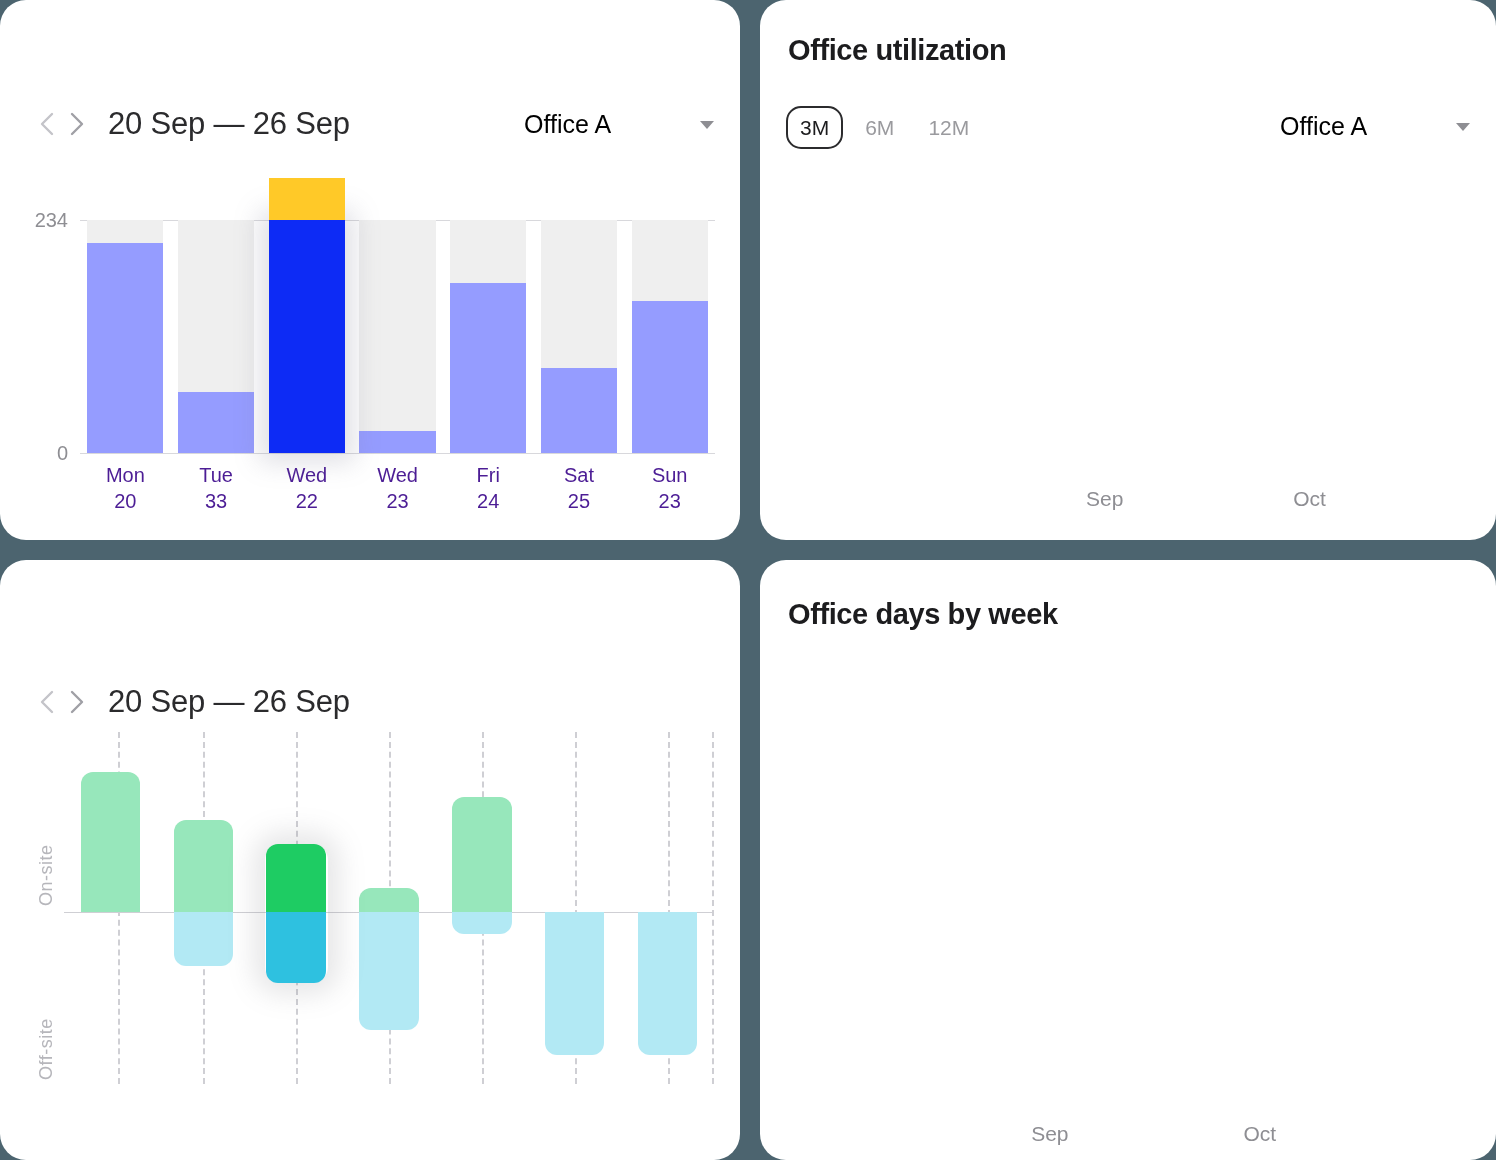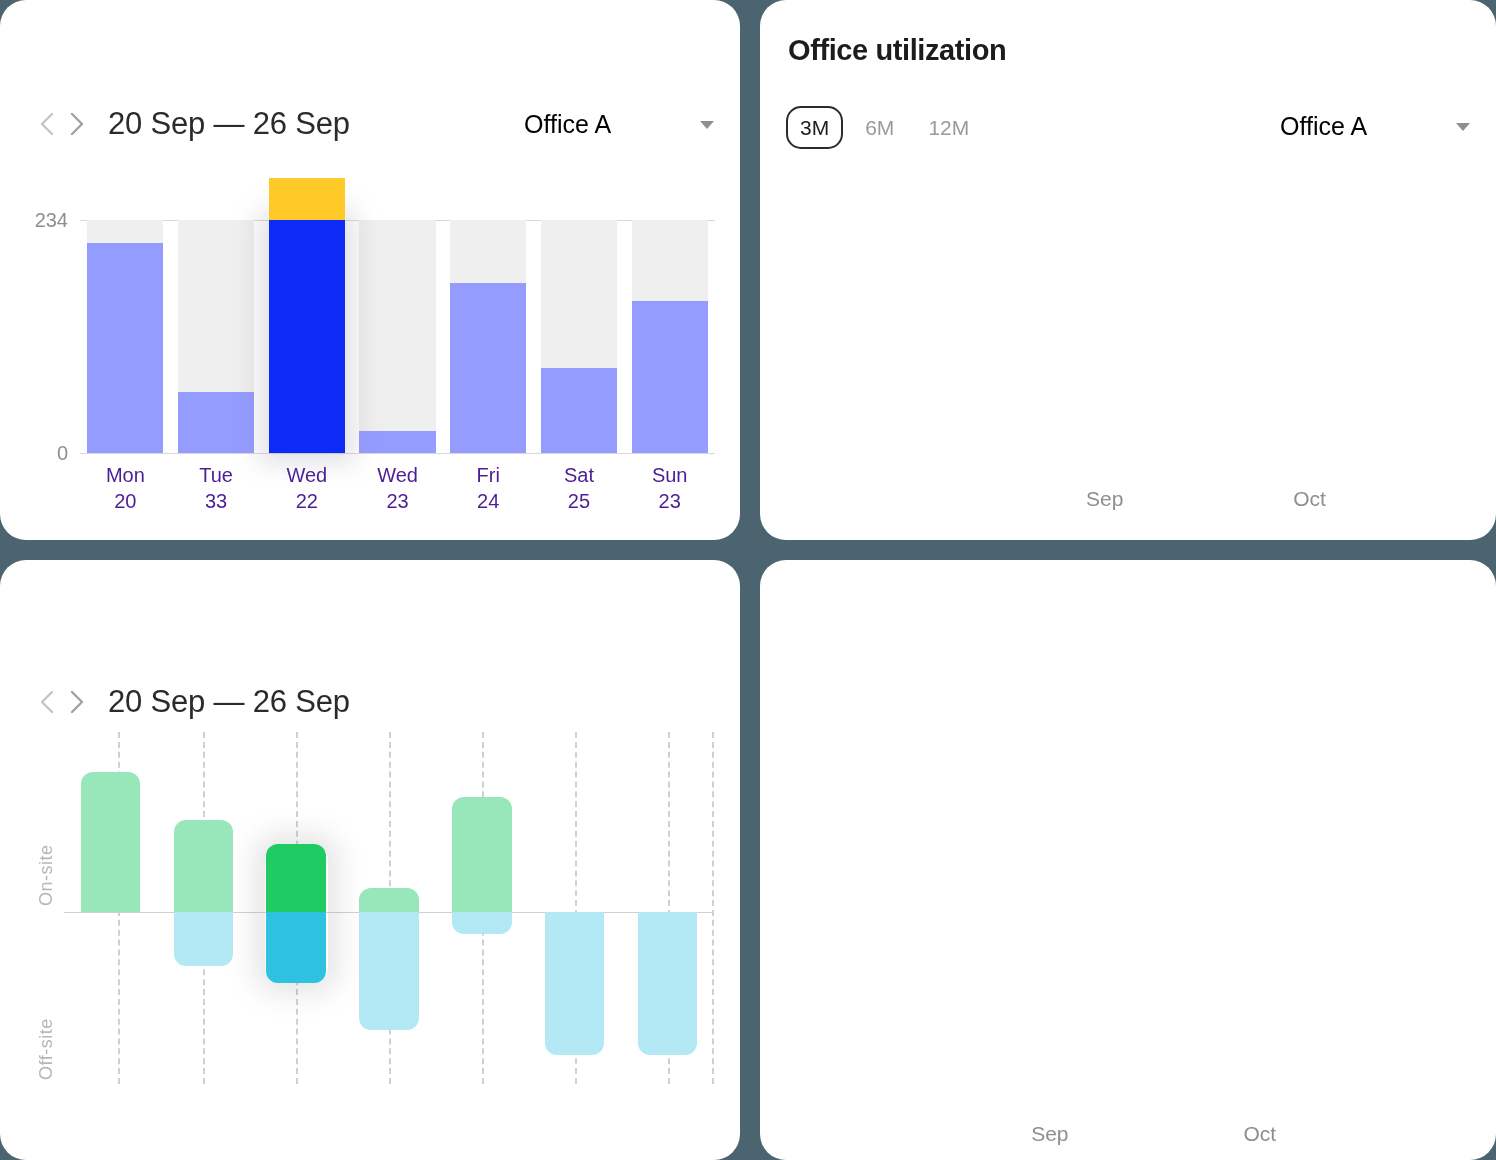--- a/index.html
+++ b/index.html
@@ -286,20 +286,21 @@
           </div>
           <div class="att-slot">
             <div class="att-dn" style="top: 180px; height: 143px; border-radius: 0px 0px 12px 12px;"></div>
           </div>
         </div>
     </div>
 
   </div>
 
   <div class="card" id="card-days">
+    <div class="card-title">Office days by week</div>
 
     <div id="days-plot">
         <svg width="1496" height="1160" style="position:absolute;left:0;top:0;pointer-events:none">
           <defs>
             <linearGradient id="dg0" x1="0" y1="0" x2="0" y2="1">
               <stop offset="0%" stop-color="#6fd2ea"></stop>
               <stop offset="100%" stop-color="#bfe7f4"></stop>
             </linearGradient>
             <linearGradient id="dg1" x1="0" y1="0" x2="0" y2="1">
               <stop offset="0%" stop-color="#2bd67b"></stop>

